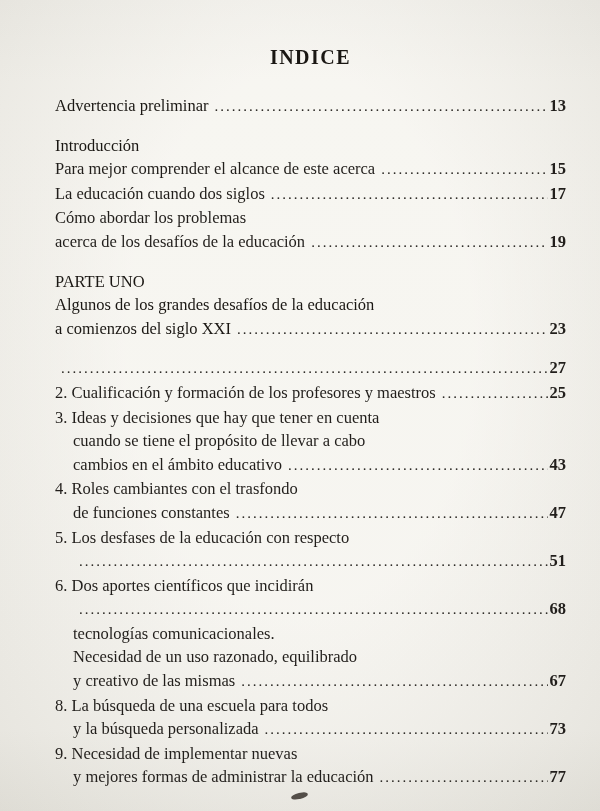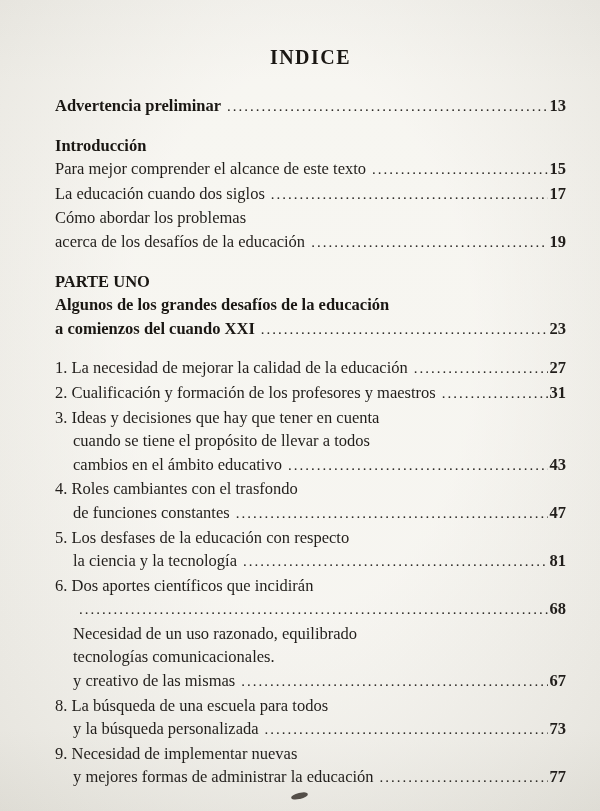--- a/index.html
+++ b/index.html
@@ -39,21 +39,21 @@
   .block { margin: 0; }
   .block.gap { margin-top: 15px; }
   .line {
     display: flex;
     align-items: baseline;
     line-height: 23.6px;
     white-space: nowrap;
   }
   .line .txt { white-space: nowrap; }
   .line.cont { padding-left: 18px; }
-  .bold .txt { font-weight: 700; color: #1a1713; }
+  .bold .txt { font-weight: 400; color: #1a1713; }
   .leader {
     flex: 1;
     overflow: hidden;
     white-space: nowrap;
     margin: 0 2px 0 6px;
     font-size: 15px;
     letter-spacing: 2px;
     font-weight: 400;
     color: #2b2824;
   }
@@ -86,21 +86,21 @@
           <span class="pageno">13</span>
         </div>
       </div>
       <div class="block gap bold">
         <div class="line">
           <span class="txt">Introducción</span>
         </div>
       </div>
       <div class="block">
         <div class="line">
-          <span class="txt">Para mejor comprender el alcance de este texto</span>
+          <span class="txt">Para mejor comprender el alcance de este acerca</span>
           <span class="leader">............................................................................................................................................................................................................................</span>
           <span class="pageno">15</span>
         </div>
       </div>
       <div class="block">
         <div class="line">
           <span class="txt">La educación cuando dos siglos</span>
           <span class="leader">............................................................................................................................................................................................................................</span>
           <span class="pageno">17</span>
         </div>
@@ -118,45 +118,44 @@
       <div class="block gap bold">
         <div class="line">
           <span class="txt">PARTE UNO</span>
         </div>
       </div>
       <div class="block bold">
         <div class="line">
           <span class="txt">Algunos de los grandes desafíos de la educación</span>
         </div>
         <div class="line">
-          <span class="txt">a comienzos del cuando XXI</span>
+          <span class="txt">a comienzos del siglo XXI</span>
           <span class="leader">............................................................................................................................................................................................................................</span>
           <span class="pageno">23</span>
         </div>
       </div>
       <div class="block gap">
         <div class="line">
-          <span class="txt">1. La necesidad de mejorar la calidad de la educación</span>
           <span class="leader">............................................................................................................................................................................................................................</span>
           <span class="pageno">27</span>
         </div>
       </div>
       <div class="block">
         <div class="line">
           <span class="txt">2. Cualificación y formación de los profesores y maestros</span>
           <span class="leader">............................................................................................................................................................................................................................</span>
-          <span class="pageno">31</span>
+          <span class="pageno">25</span>
         </div>
       </div>
       <div class="block">
         <div class="line">
           <span class="txt">3. Ideas y decisiones que hay que tener en cuenta</span>
         </div>
         <div class="line cont">
-          <span class="txt">cuando se tiene el propósito de llevar a todos</span>
+          <span class="txt">cuando se tiene el propósito de llevar a cabo</span>
         </div>
         <div class="line cont">
           <span class="txt">cambios en el ámbito educativo</span>
           <span class="leader">............................................................................................................................................................................................................................</span>
           <span class="pageno">43</span>
         </div>
       </div>
       <div class="block">
         <div class="line">
           <span class="txt">4. Roles cambiantes con el trasfondo</span>
@@ -165,40 +164,39 @@
           <span class="txt">de funciones constantes</span>
           <span class="leader">............................................................................................................................................................................................................................</span>
           <span class="pageno">47</span>
         </div>
       </div>
       <div class="block">
         <div class="line">
           <span class="txt">5. Los desfases de la educación con respecto</span>
         </div>
         <div class="line cont">
-          <span class="txt">la ciencia y la tecnología</span>
-          <span class="leader">............................................................................................................................................................................................................................</span>
-          <span class="pageno">81</span>
+          <span class="leader">............................................................................................................................................................................................................................</span>
+          <span class="pageno">51</span>
         </div>
       </div>
       <div class="block">
         <div class="line">
           <span class="txt">6. Dos aportes científicos que incidirán</span>
         </div>
         <div class="line cont">
           <span class="leader">............................................................................................................................................................................................................................</span>
           <span class="pageno">68</span>
         </div>
       </div>
       <div class="block">
         <div class="line cont">
+          <span class="txt">tecnologías comunicacionales.</span>
+        </div>
+        <div class="line cont">
           <span class="txt">Necesidad de un uso razonado, equilibrado</span>
-        </div>
-        <div class="line cont">
-          <span class="txt">tecnologías comunicacionales.</span>
         </div>
         <div class="line cont">
           <span class="txt">y creativo de las mismas</span>
           <span class="leader">............................................................................................................................................................................................................................</span>
           <span class="pageno">67</span>
         </div>
       </div>
       <div class="block">
         <div class="line">
           <span class="txt">8. La búsqueda de una escuela para todos</span>

